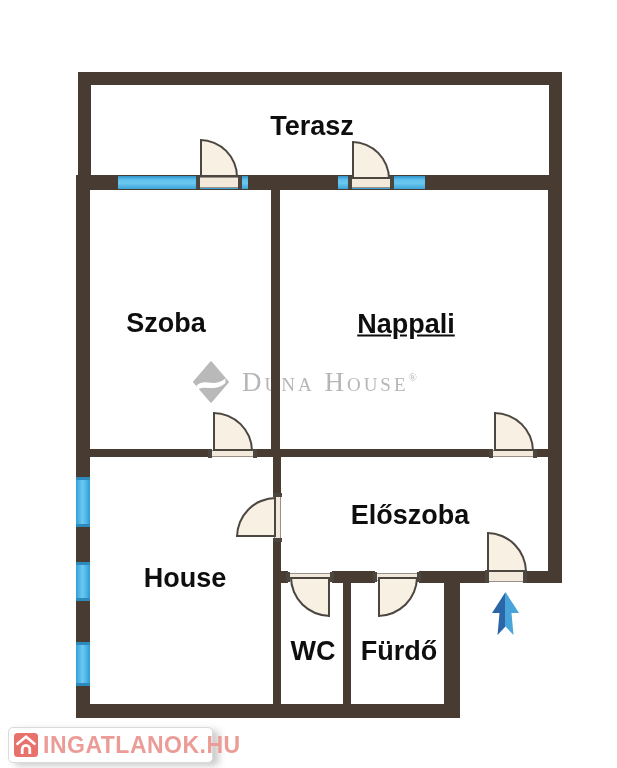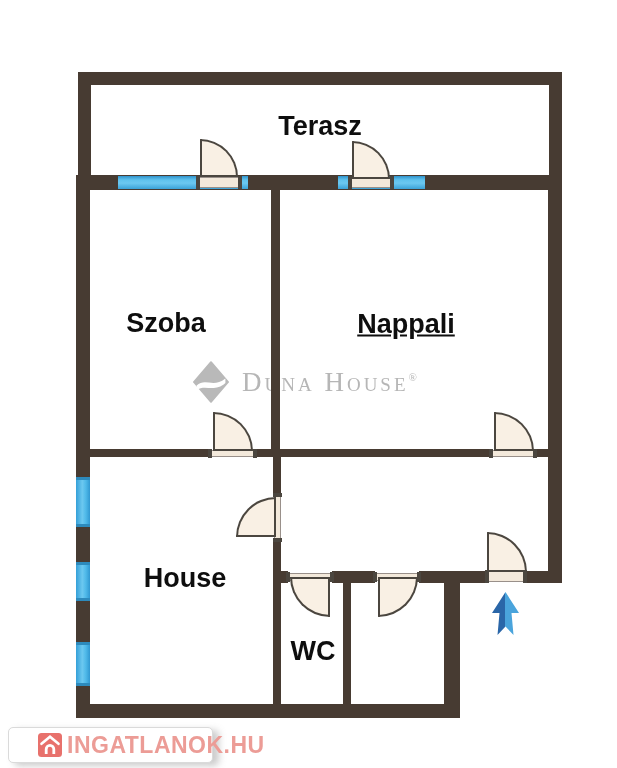--- a/index.html
+++ b/index.html
@@ -39,21 +39,21 @@
   .duna .dtext{
     margin-left:13px;font-family:"Liberation Serif", serif;font-variant:small-caps;
     font-size:27px;letter-spacing:3px;color:#b6b6b6;white-space:nowrap;line-height:1;
   }
   .duna .reg{font-size:11px;vertical-align:10px;letter-spacing:0;}
   
   .ingat{
     position:absolute;left:8px;top:727px;width:205px;height:36px;z-index:6;
     background:#ffffff;border:1px solid #dadada;border-radius:5px;
     box-shadow:6px 3px 7px rgba(110,110,110,0.35);
-    display:flex;align-items:center;box-sizing:border-box;padding-left:24px;
+    display:flex;align-items:center;box-sizing:border-box;
   }
   .ingat .itext{
     margin-left:5px;font-size:23px;font-weight:bold;color:#ec9c96;
     letter-spacing:0.5px;white-space:nowrap;
   }
   .ingat svg{margin-left:5px;flex:0 0 auto;}
 </style>
 </head>
 <body>
 
@@ -110,25 +110,27 @@
 
   <div class="door tr" style="left:200px;top:139px;width:38px;height:38px;"></div>
   <div class="door tr" style="left:352px;top:141px;width:38px;height:38px;"></div>
   <div class="door tr" style="left:213px;top:412px;width:40px;height:39px;"></div>
   <div class="door tr" style="left:494px;top:412px;width:40px;height:39px;"></div>
   <div class="door tl" style="left:236px;top:497px;width:40px;height:40px;"></div>
   <div class="door bl" style="left:290px;top:577px;width:40px;height:40px;"></div>
   <div class="door br" style="left:378px;top:577px;width:40px;height:40px;"></div>
   <div class="door tr" style="left:487px;top:532px;width:40px;height:40px;"></div>
 
-  <div class="room-label" style="left:320px;top:126px;">Terasz</div>
+  <div class="room-label" style="left:312px;top:126px;">Terasz</div>
   <div class="room-label" style="left:166px;top:323px;">Szoba</div>
   <div class="room-label" style="left:406px;top:324px;text-decoration:underline;">Nappali</div>
+  <div class="room-label" style="left:410px;top:515px;">Előszoba</div>
   <div class="room-label" style="left:185px;top:578px;">House</div>
   <div class="room-label" style="left:313px;top:651px;">WC</div>
+  <div class="room-label" style="left:399px;top:651px;">Fürdő</div>
 
   <div class="arrow-wrap">
     <svg width="27" height="45" viewBox="0 0 27 45">
       <defs>
         <linearGradient id="ag" x1="0" y1="0" x2="1" y2="0">
           <stop offset="0" stop-color="#2a66a8"></stop>
             <stop offset="0.5" stop-color="#2a66a8"></stop>
           <stop offset="0.5" stop-color="#4aa4dc"></stop>
             <stop offset="1" stop-color="#4aa4dc"></stop>
         </linearGradient>

